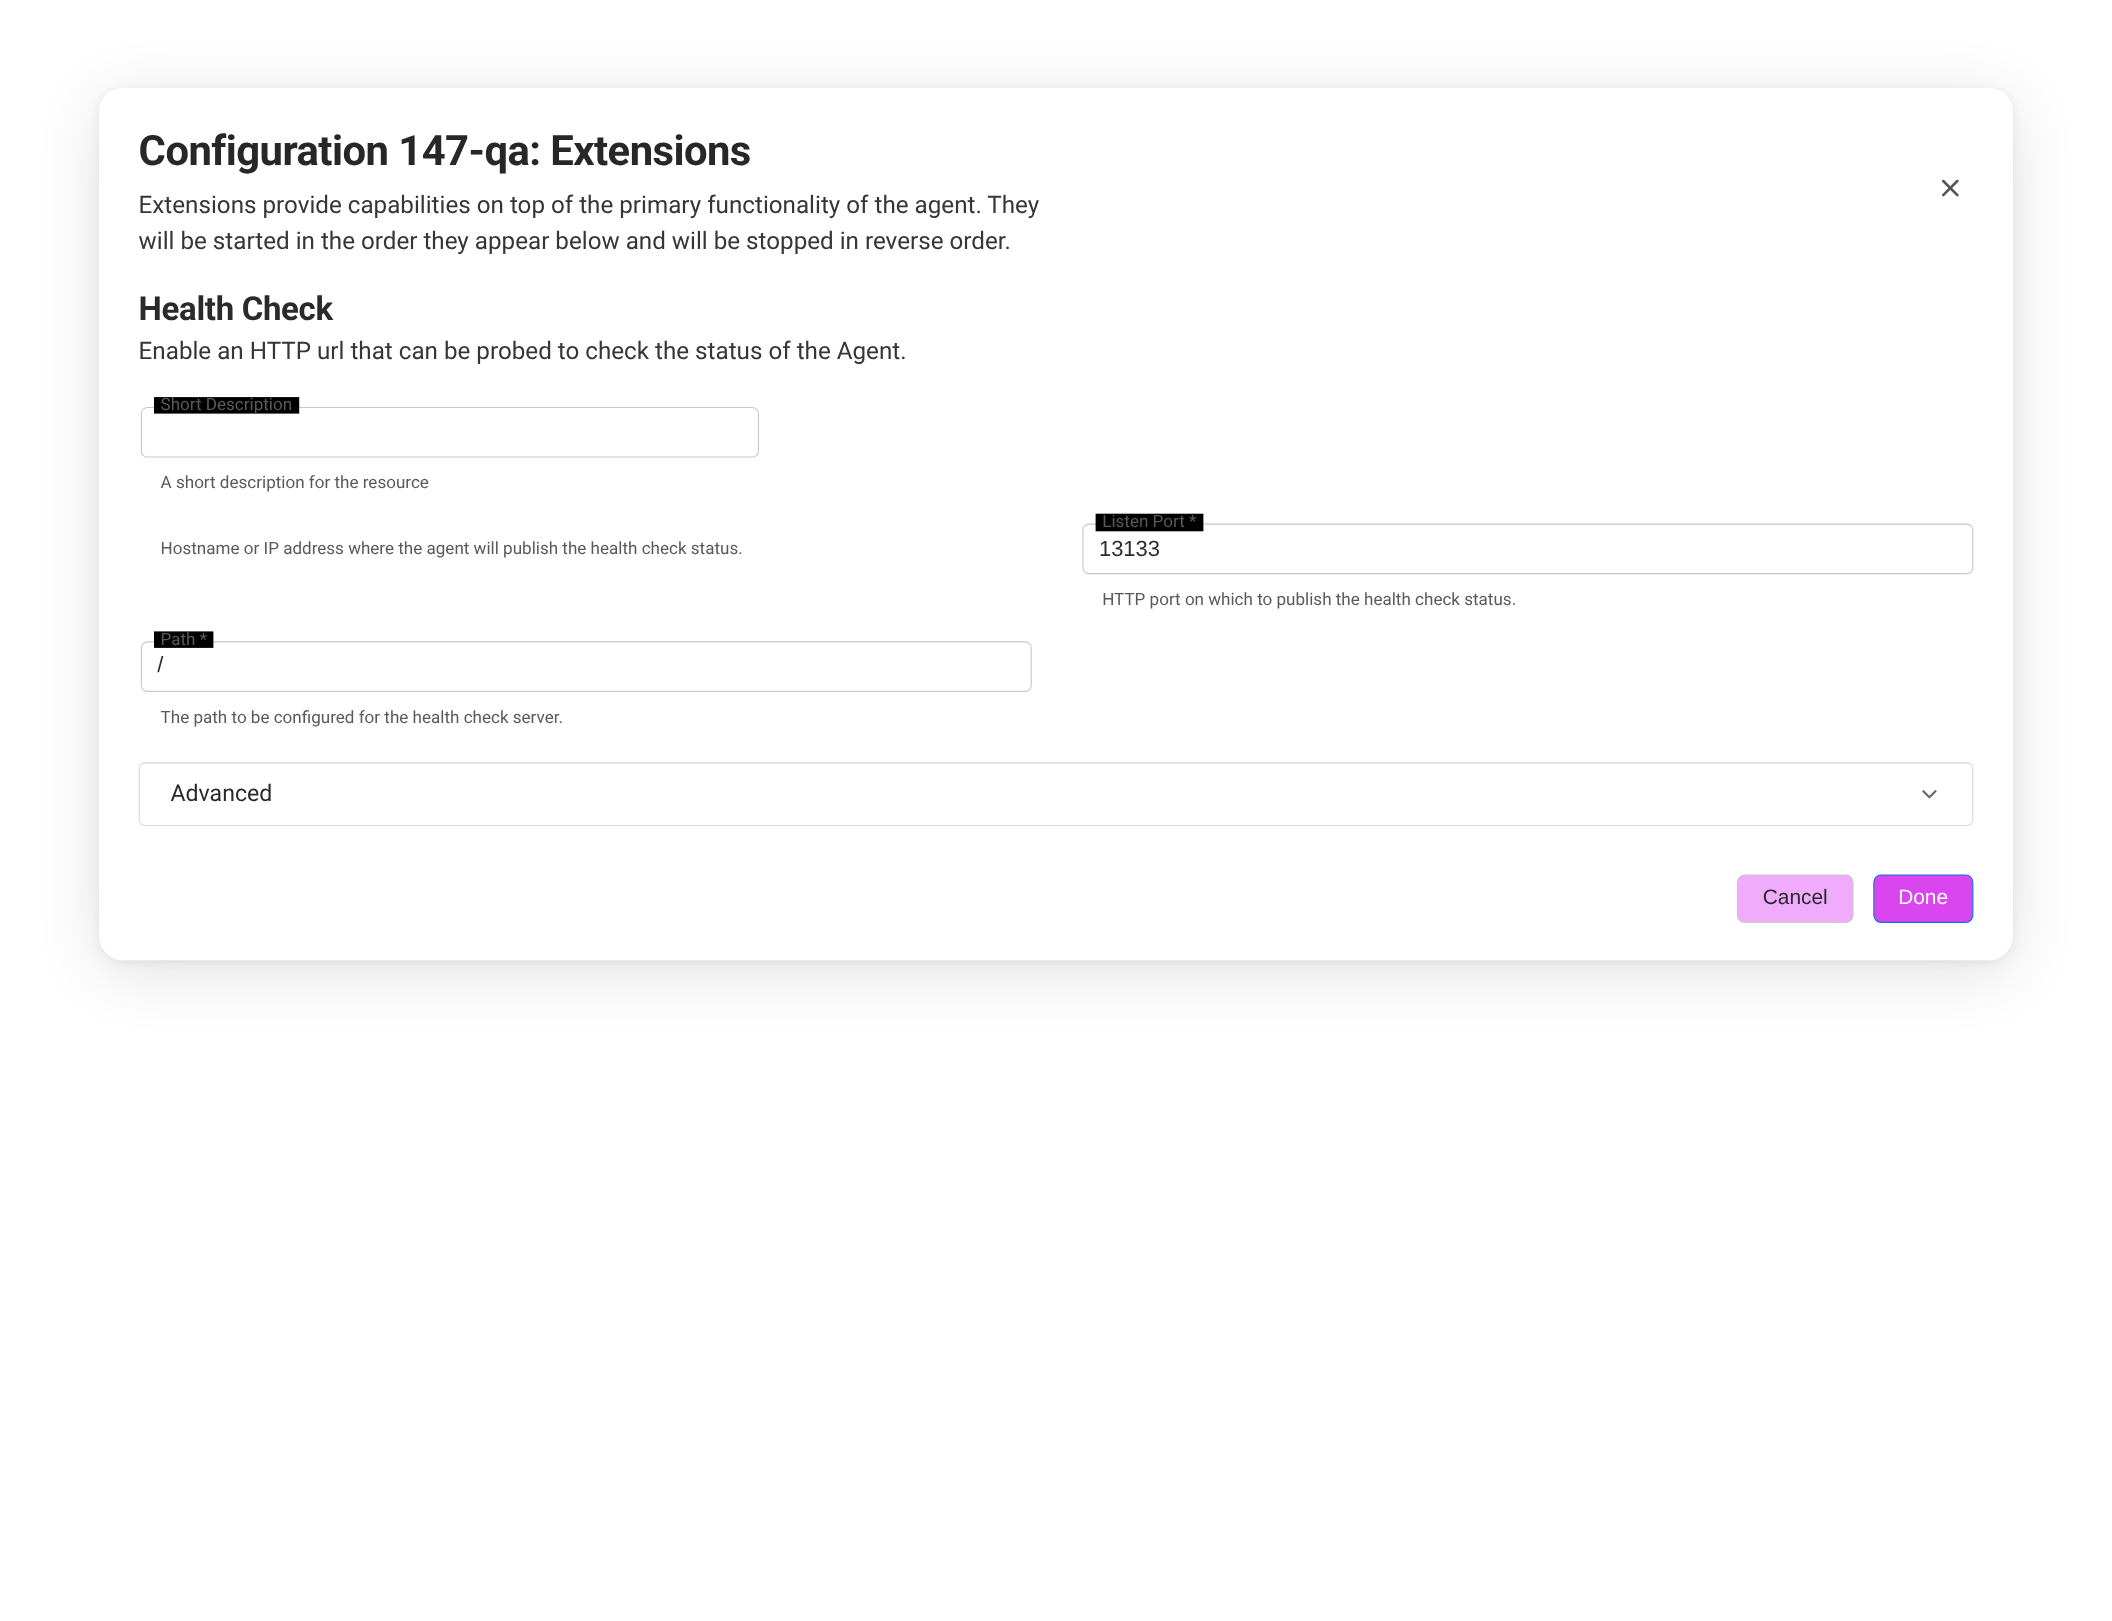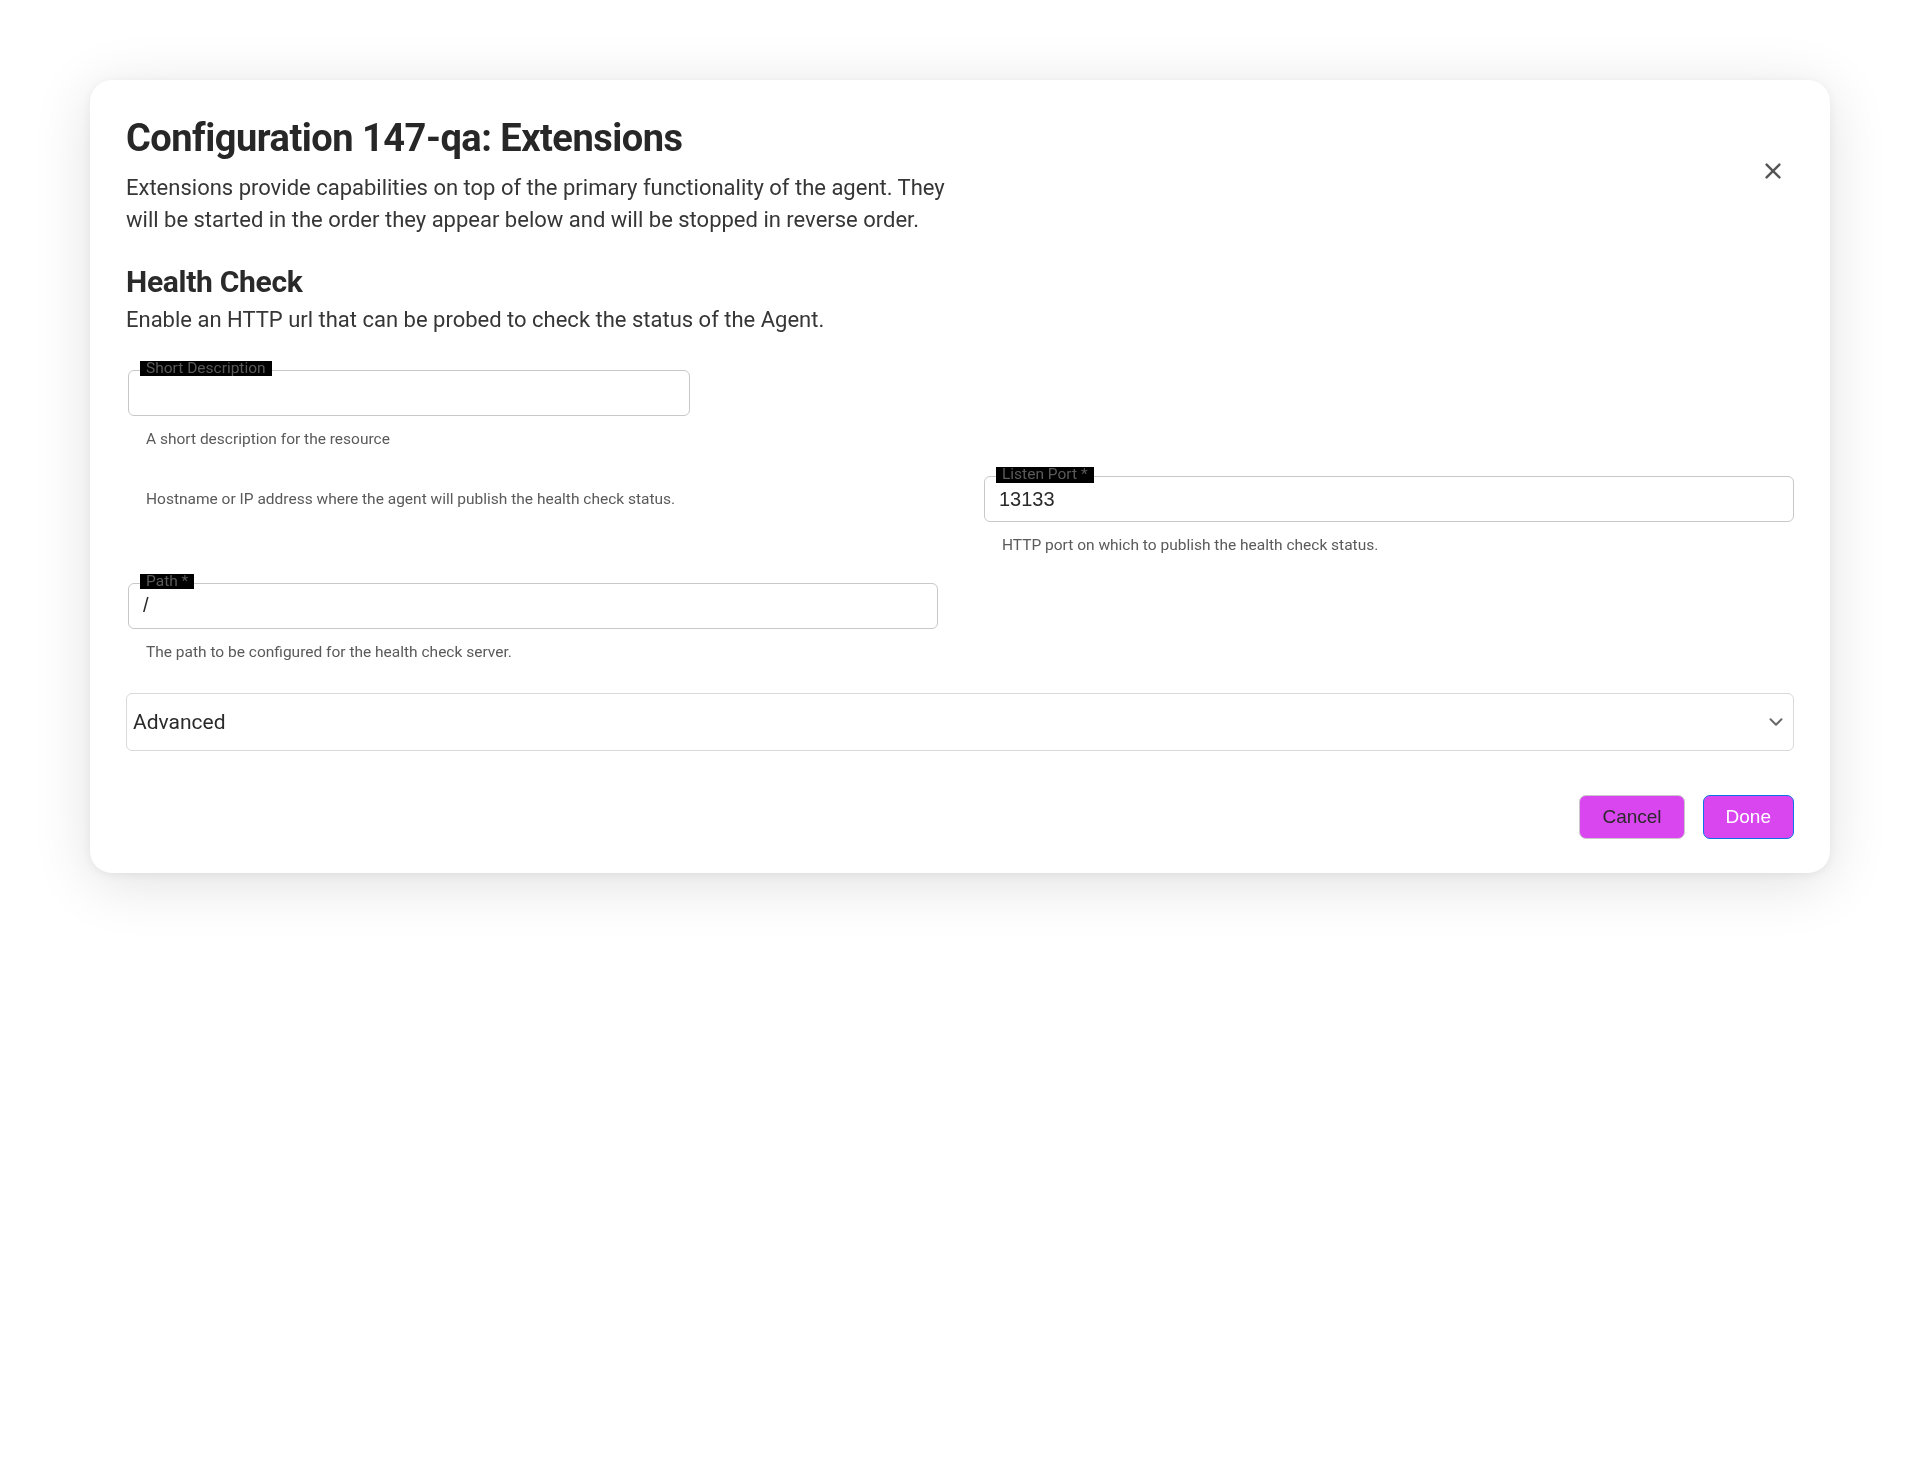--- a/index.html
+++ b/index.html
@@ -124,21 +124,21 @@
       margin-top: 12px;
       padding-left: 18px;
       line-height: 1.45;
     }
     .accordion {
       border: 1px solid #d9d9d9;
       border-radius: 6px;
       display: flex;
       align-items: center;
       justify-content: space-between;
-      padding: 16px 6px;
+      padding: 16px 28px;
       cursor: pointer;
       margin-bottom: 44px;
     }
     .accordion-label {
       font-size: 21px;
       color: #2a2a2a;
     }
     .accordion-chevron {
       color: #6a6a6a;
       display: flex;
@@ -154,21 +154,21 @@
     }
     .btn {
       font-size: 19px;
       padding: 10px 22px;
       border-radius: 7px;
       cursor: pointer;
       font-weight: 500;
       border: 1px solid transparent;
     }
     .btn-secondary {
-      background: #d946ef;
+      background: #f0abfc;
       border: 1px solid #c8c8c8;
       color: #2a2a2a;
     }
     .btn-primary {
       background: #d946ef;
       color: #ffffff;
       border: 1px solid #0b72e7;
     }
   </style>
 </head>

